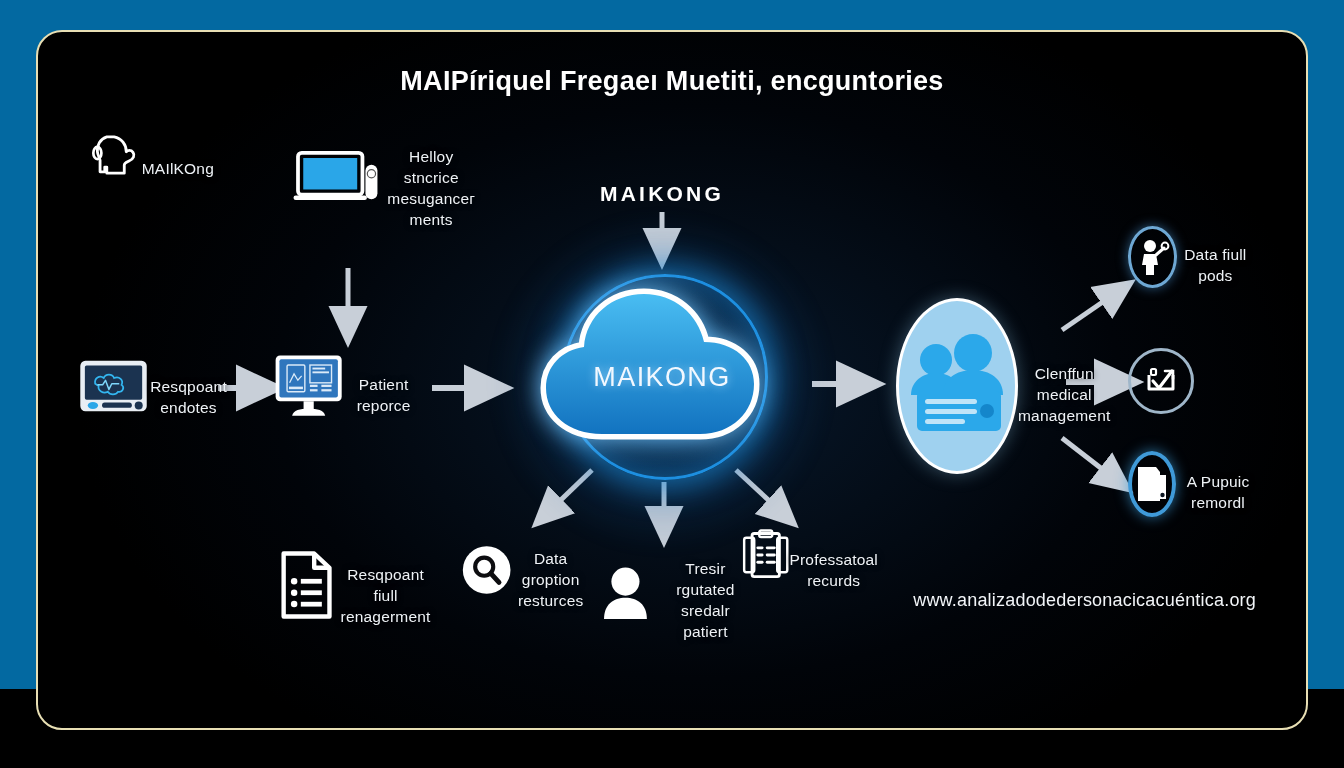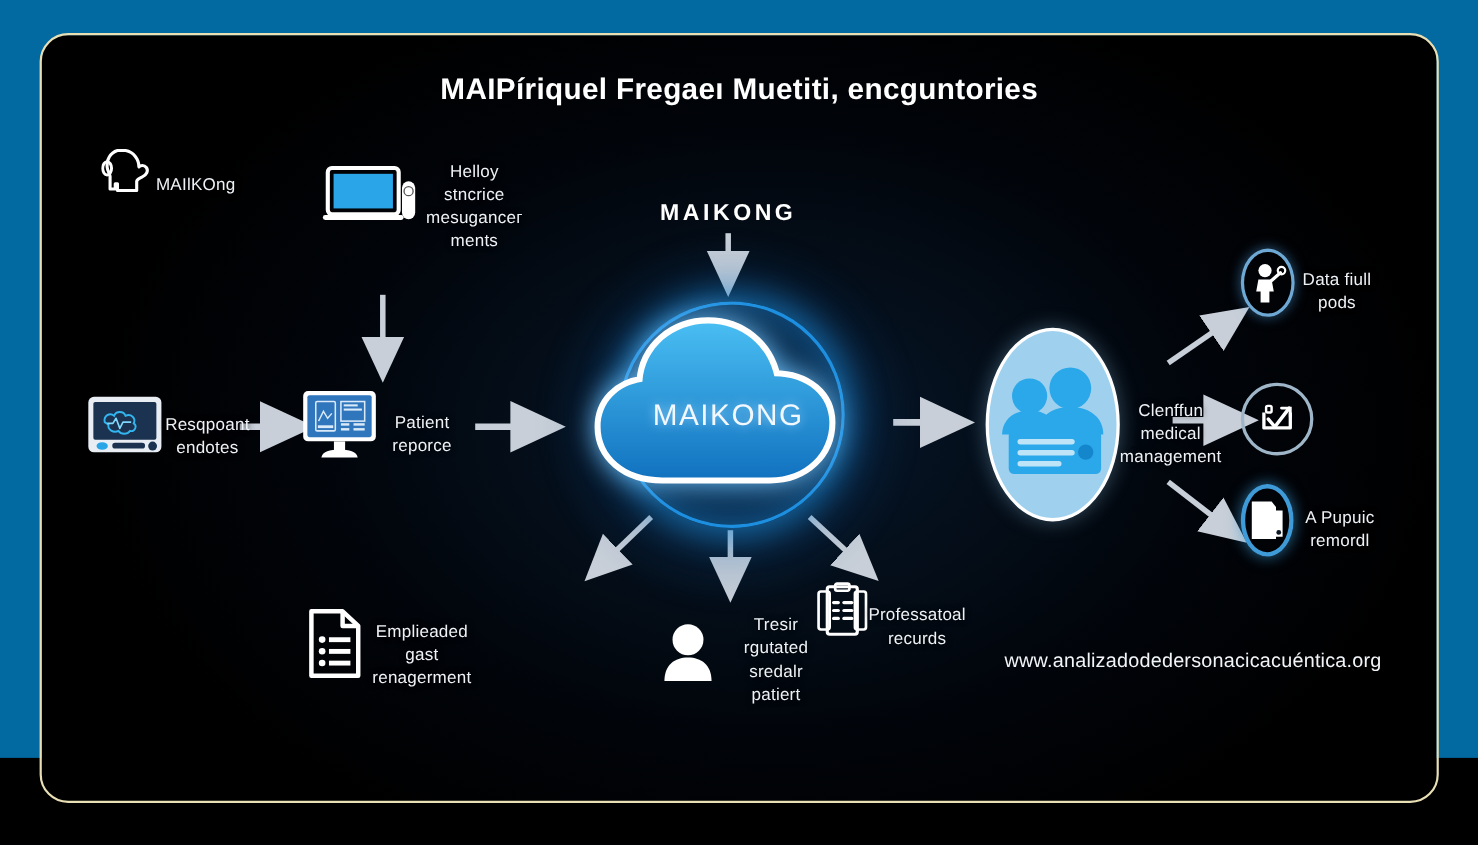--- a/index.html
+++ b/index.html
@@ -163,21 +163,21 @@
     <svg style="width:62px;height:74px;" viewBox="0 0 62 74">
       <path d="M8 4 H40 L56 19 V70 H8 Z" fill="none" stroke="#ffffff" stroke-width="4.6" stroke-linejoin="round"></path>
       <path d="M40 4 V19 H56" fill="none" stroke="#ffffff" stroke-width="4.6" stroke-linejoin="round"></path>
       <circle cx="19" cy="33" r="3.4" fill="#ffffff"></circle>
         <rect x="26" y="30.6" width="22" height="5" fill="#ffffff"></rect>
       <circle cx="19" cy="45" r="3.4" fill="#ffffff"></circle>
         <rect x="26" y="42.6" width="22" height="5" fill="#ffffff"></rect>
       <circle cx="19" cy="57" r="3.4" fill="#ffffff"></circle>
         <rect x="26" y="54.6" width="22" height="5" fill="#ffffff"></rect>
     </svg>
-    <div class="cap" style="margin-top:22px;">Emplieaded gast
+    <div class="cap" style="margin-top:22px;">Resqpoant fiull
 renagerment</div>
   </div>
 
   <div id="maikong-top">MAIKONG</div>
 
   <div id="cloudgroup">
     <div id="glow"></div>
     <div id="ring"></div>
     <svg id="cloudsvg" viewBox="0 0 268 200">
       <path d="M74 172 C40 172 18 152 18 126 C18 104 34 88 56 85
@@ -189,20 +189,29 @@
       <defs>
         <linearGradient id="cg" x1="0" y1="0" x2="0" y2="1">
           <stop offset="0%" stop-color="#49bdf2"></stop>
           <stop offset="100%" stop-color="#1273c0"></stop>
         </linearGradient>
       </defs>
     </svg>
     <div id="cloudlabel">MAIKONG</div>
   </div>
 
+  <div class="node" style="left:462px;top:528px;width:128px;">
+    <svg style="width:60px;height:60px;" viewBox="0 0 60 60">
+      <circle cx="30" cy="30" r="29" fill="#ffffff"></circle>
+      <circle cx="27" cy="26" r="11" fill="none" stroke="#0d0d10" stroke-width="5"></circle>
+      <line x1="35" y1="34" x2="45" y2="45" stroke="#0d0d10" stroke-width="6" stroke-linecap="round"></line>
+    </svg>
+    <div class="cap" style="margin-top:20px;">Data groption
+resturces</div>
+  </div>
 
   <div class="node" style="left:600px;top:544px;width:140px;gap:20px;">
     <svg style="width:76px;height:78px;" viewBox="0 0 76 78">
       <circle cx="38" cy="22" r="21" fill="#ffffff"></circle>
       <path d="M6 78 C6 56 20 46 38 46 C56 46 70 56 70 78 Z" fill="#ffffff"></path>
     </svg>
     <div class="cap" style="margin-top:14px;">Tresir rgutated
 sredalr patiert</div>
   </div>
 
@@ -258,21 +267,21 @@
       <svg style="width:36px;height:36px;" viewBox="0 0 36 36">
         <path d="M6 12 V26 H30 V12" fill="none" stroke="#ffffff" stroke-width="3" stroke-linejoin="round"></path>
         <path d="M10 18 L16 25 L29 8" fill="none" stroke="#ffffff" stroke-width="3.2" stroke-linecap="round" stroke-linejoin="round"></path>
         <path d="M22 8 H30 V16" fill="none" stroke="#ffffff" stroke-width="2.6" stroke-linecap="round"></path>
         <rect x="8" y="6" width="5" height="6" rx="1.4" fill="none" stroke="#ffffff" stroke-width="2.2"></rect>
       </svg>
     </div>
     <div class="cap" style="margin-top:16px;"></div>
   </div>
 
-  <div class="node" style="left:1128px;top:440px;width:132px;">
+  <div class="node" style="left:1128px;top:451px;width:132px;">
     <div class="ocirc c" style="width:66px;height:66px;">
       <svg style="width:34px;height:38px;" viewBox="0 0 34 38">
         <path d="M3 2 H21 L25 7 V36 H3 Z" fill="#ffffff"></path>
         <path d="M25 10 H31 V34 H25 Z" fill="#ffffff"></path>
         <circle cx="27.5" cy="30" r="2.2" fill="#0c1622"></circle>
       </svg>
     </div>
     <div class="cap" style="margin-top:16px;">A Pupuic remordl</div>
   </div>
 

